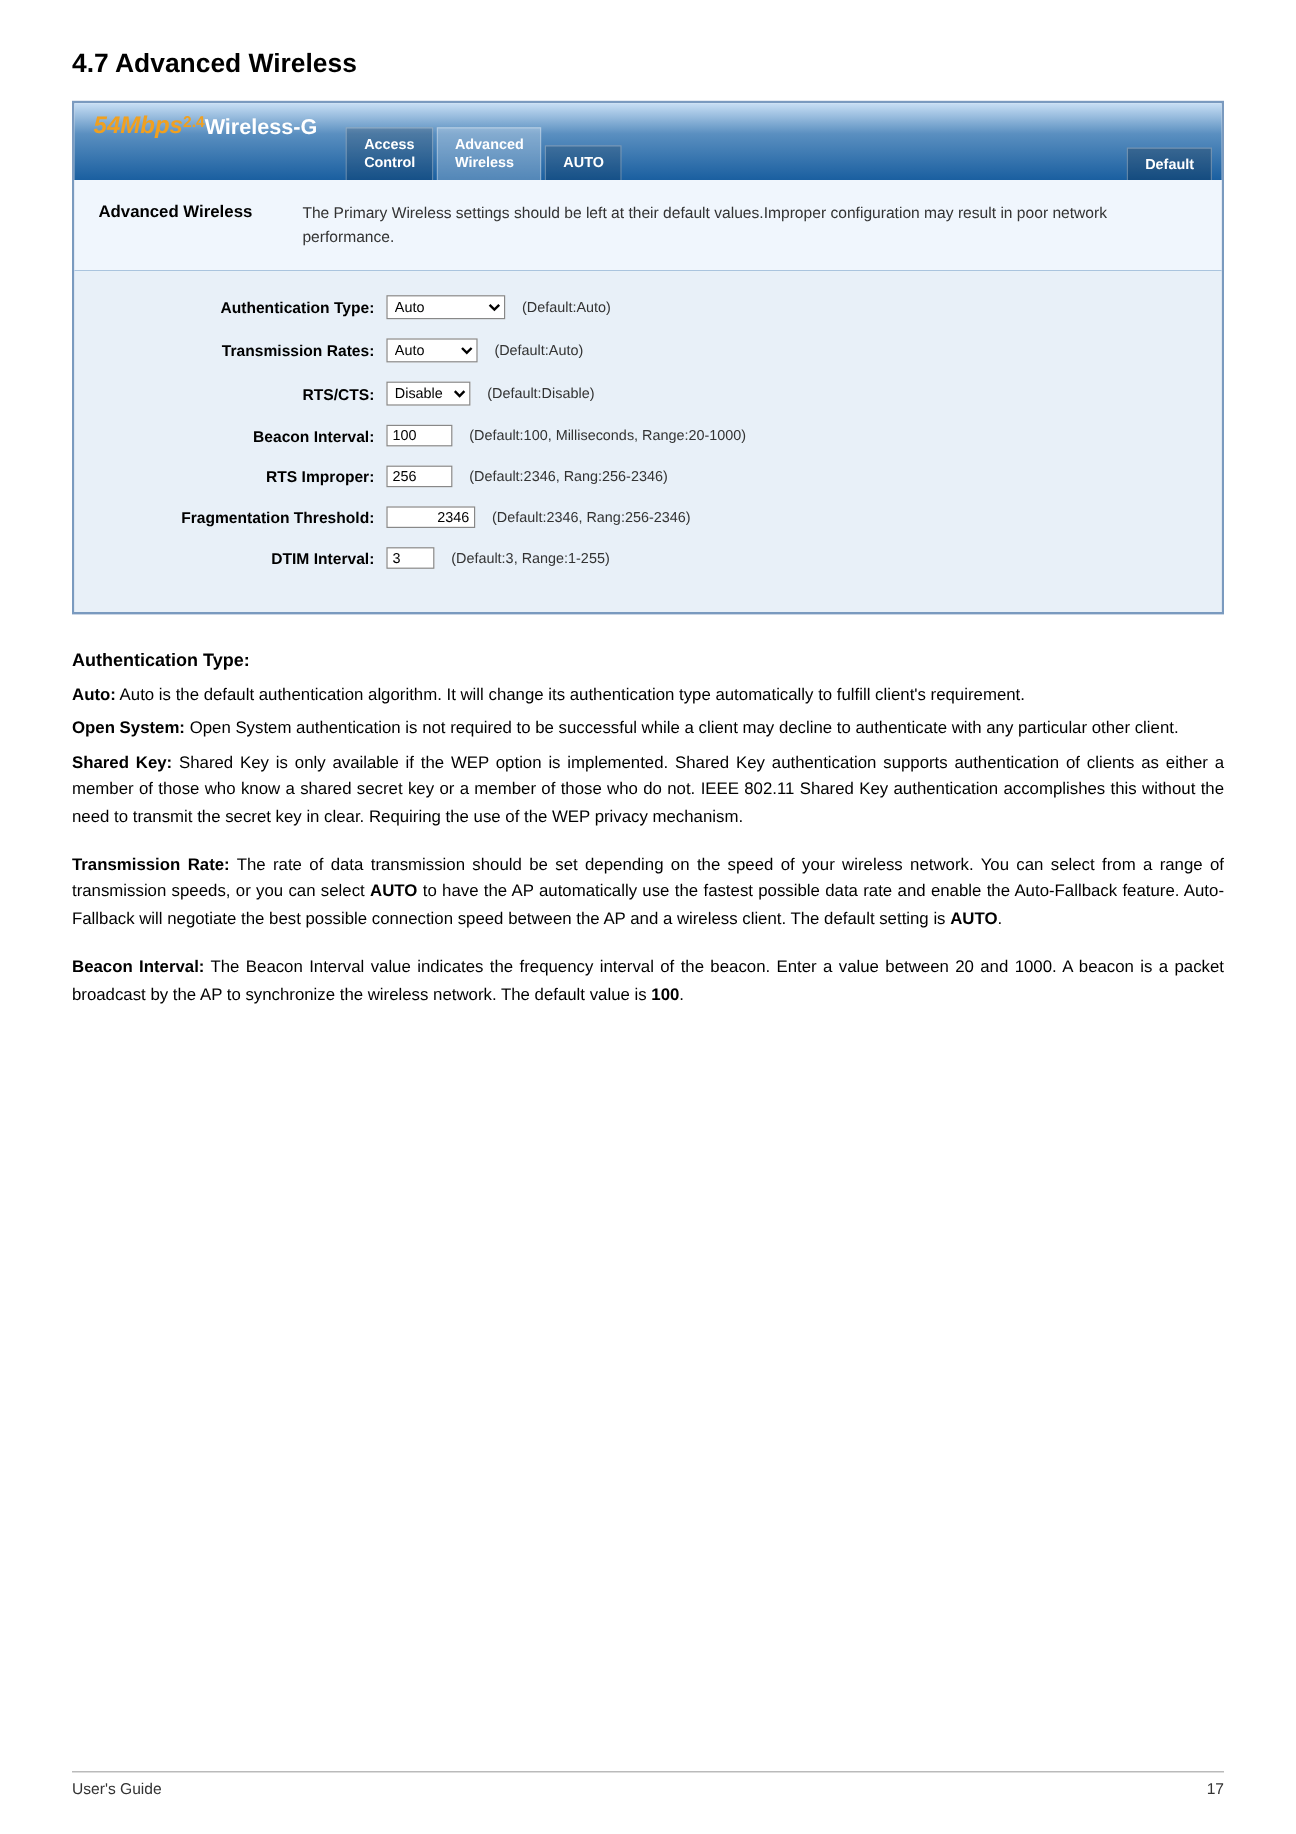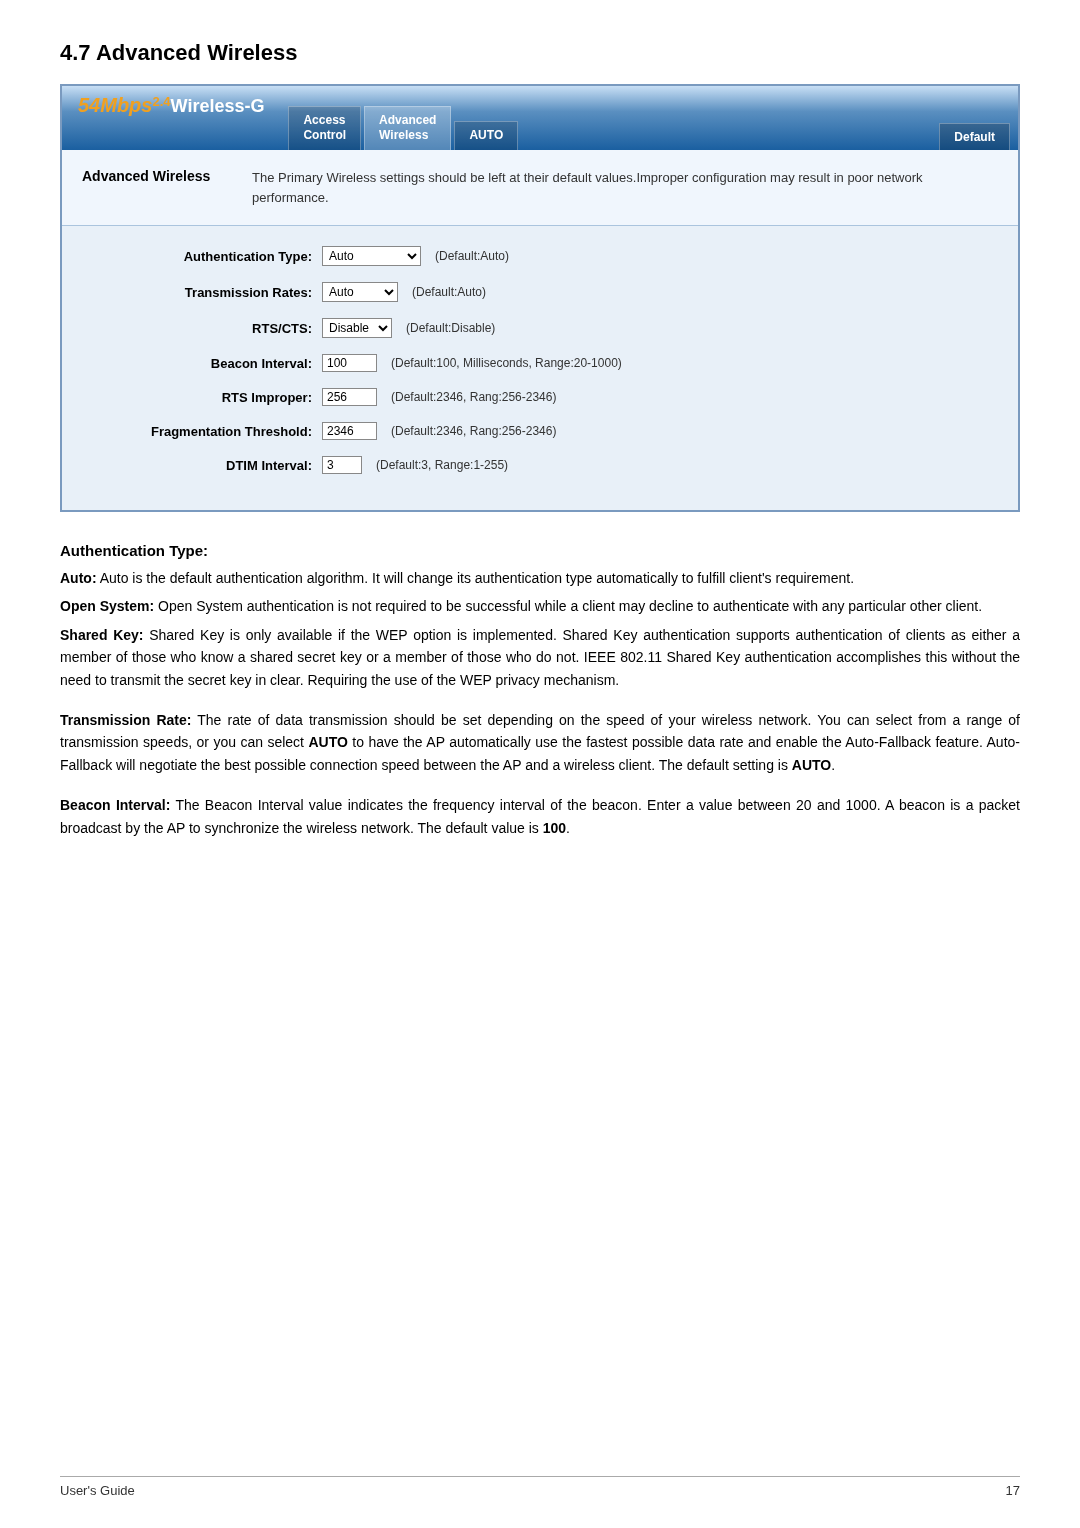--- a/index.html
+++ b/index.html
@@ -312,21 +312,21 @@
       <div class="setting-label">RTS Improper:</div>
       <div class="setting-control">
         <input type="text" class="setting-input" value="256" style="">
         <span class="setting-hint">(Default:2346, Rang:256-2346)</span>
       </div>
     </div>
 
     <div class="setting-row">
       <div class="setting-label">Fragmentation Threshold:</div>
       <div class="setting-control">
-        <input type="text" class="setting-input" value="2346" style="width: 55px;">
+        <input type="text" class="setting-input" value="2346" style="width: 74px; text-align: right;">
         <span class="setting-hint">(Default:2346, Rang:256-2346)</span>
       </div>
     </div>
 
     <div class="setting-row">
       <div class="setting-label">DTIM Interval:</div>
       <div class="setting-control">
         <input type="text" class="setting-input" value="3" style="width: 40px;">
         <span class="setting-hint">(Default:3, Range:1-255)</span>
       </div>

